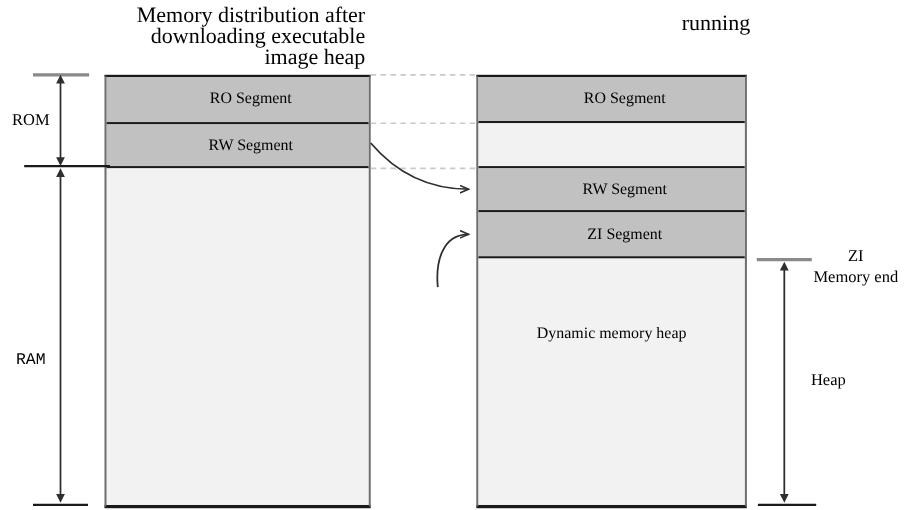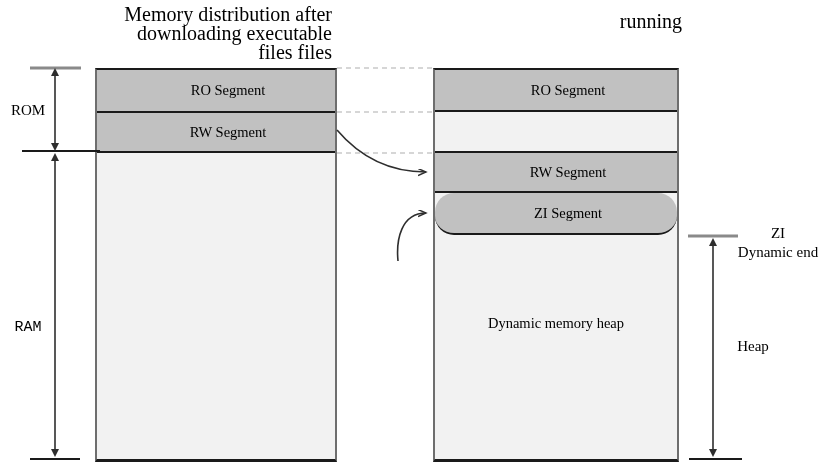--- a/index.html
+++ b/index.html
@@ -52,25 +52,25 @@
   }
   .seg.gray  { background: var(--segment-fill, #c1c1c1); padding-left: 24px; }
   .seg.light { background: var(--light-fill, #f2f2f2); }
   .seg.last  { border-bottom: none; flex: 1 1 auto; }
 
   .seg-ro-left  { height: 43px; }
   .seg-rw-left  { height: 40px; }
   .seg-ro-right { height: 42px; }
   .seg-gap      { height: 41px; }
   .seg-rw-right { height: 40px; }
-  .seg-zi-right { height: 42px; border-radius: 19px; }
+  .seg-zi-right { height: 42px; }
   .seg-heap {
     align-items: flex-start;
     justify-content: center;
-    padding-top: 80px;
+    padding-top: 60px;
   }
 
   .side-label {
     position: absolute;
     font-size: 15px;
     text-align: center;
     line-height: 19px;
     color: #000;
   }
   .label-rom  { left: 6px;   top: 101px; width: 44px; }
@@ -93,21 +93,21 @@
   .curve-head { stroke: var(--arrow-dark, #2e2e2e);  stroke-width: 1.4; fill: none; }
 </style>
 </head>
 <body>
 
 <div class="stage">
 
   <div class="title title-left">
     <div>Memory distribution after</div>
     <div>downloading executable</div>
-    <div>files files</div>
+    <div>image heap</div>
   </div>
   <div class="title title-right">
     <div>running</div>
   </div>
 
   <div class="col col-left">
     <div class="seg gray seg-ro-left">
       <span>RO Segment</span>
     </div>
     <div class="seg gray seg-rw-left">
@@ -133,21 +133,21 @@
     </div>
     <div class="seg light last seg-heap">
       <span>Dynamic memory heap</span>
     </div>
   </div>
 
   <div class="side-label label-rom">ROM</div>
   <div class="side-label label-ram">RAM</div>
   <div class="side-label label-zi">
     <div>ZI</div>
-    <div>Dynamic end</div>
+    <div>Memory end</div>
   </div>
   <div class="side-label label-heap">Heap</div>
 
   <svg class="overlay" viewBox="0 0 829 464">
     <defs>
       <marker id="curveArrow" markerWidth="12" markerHeight="12" refX="8" refY="3.5" orient="auto" markerUnits="userSpaceOnUse">
         <path class="curve-head" d="M0,0 L8,3.5 L0,7" stroke="#2e2e2e" fill="none"></path>
       </marker>
     </defs>
 

